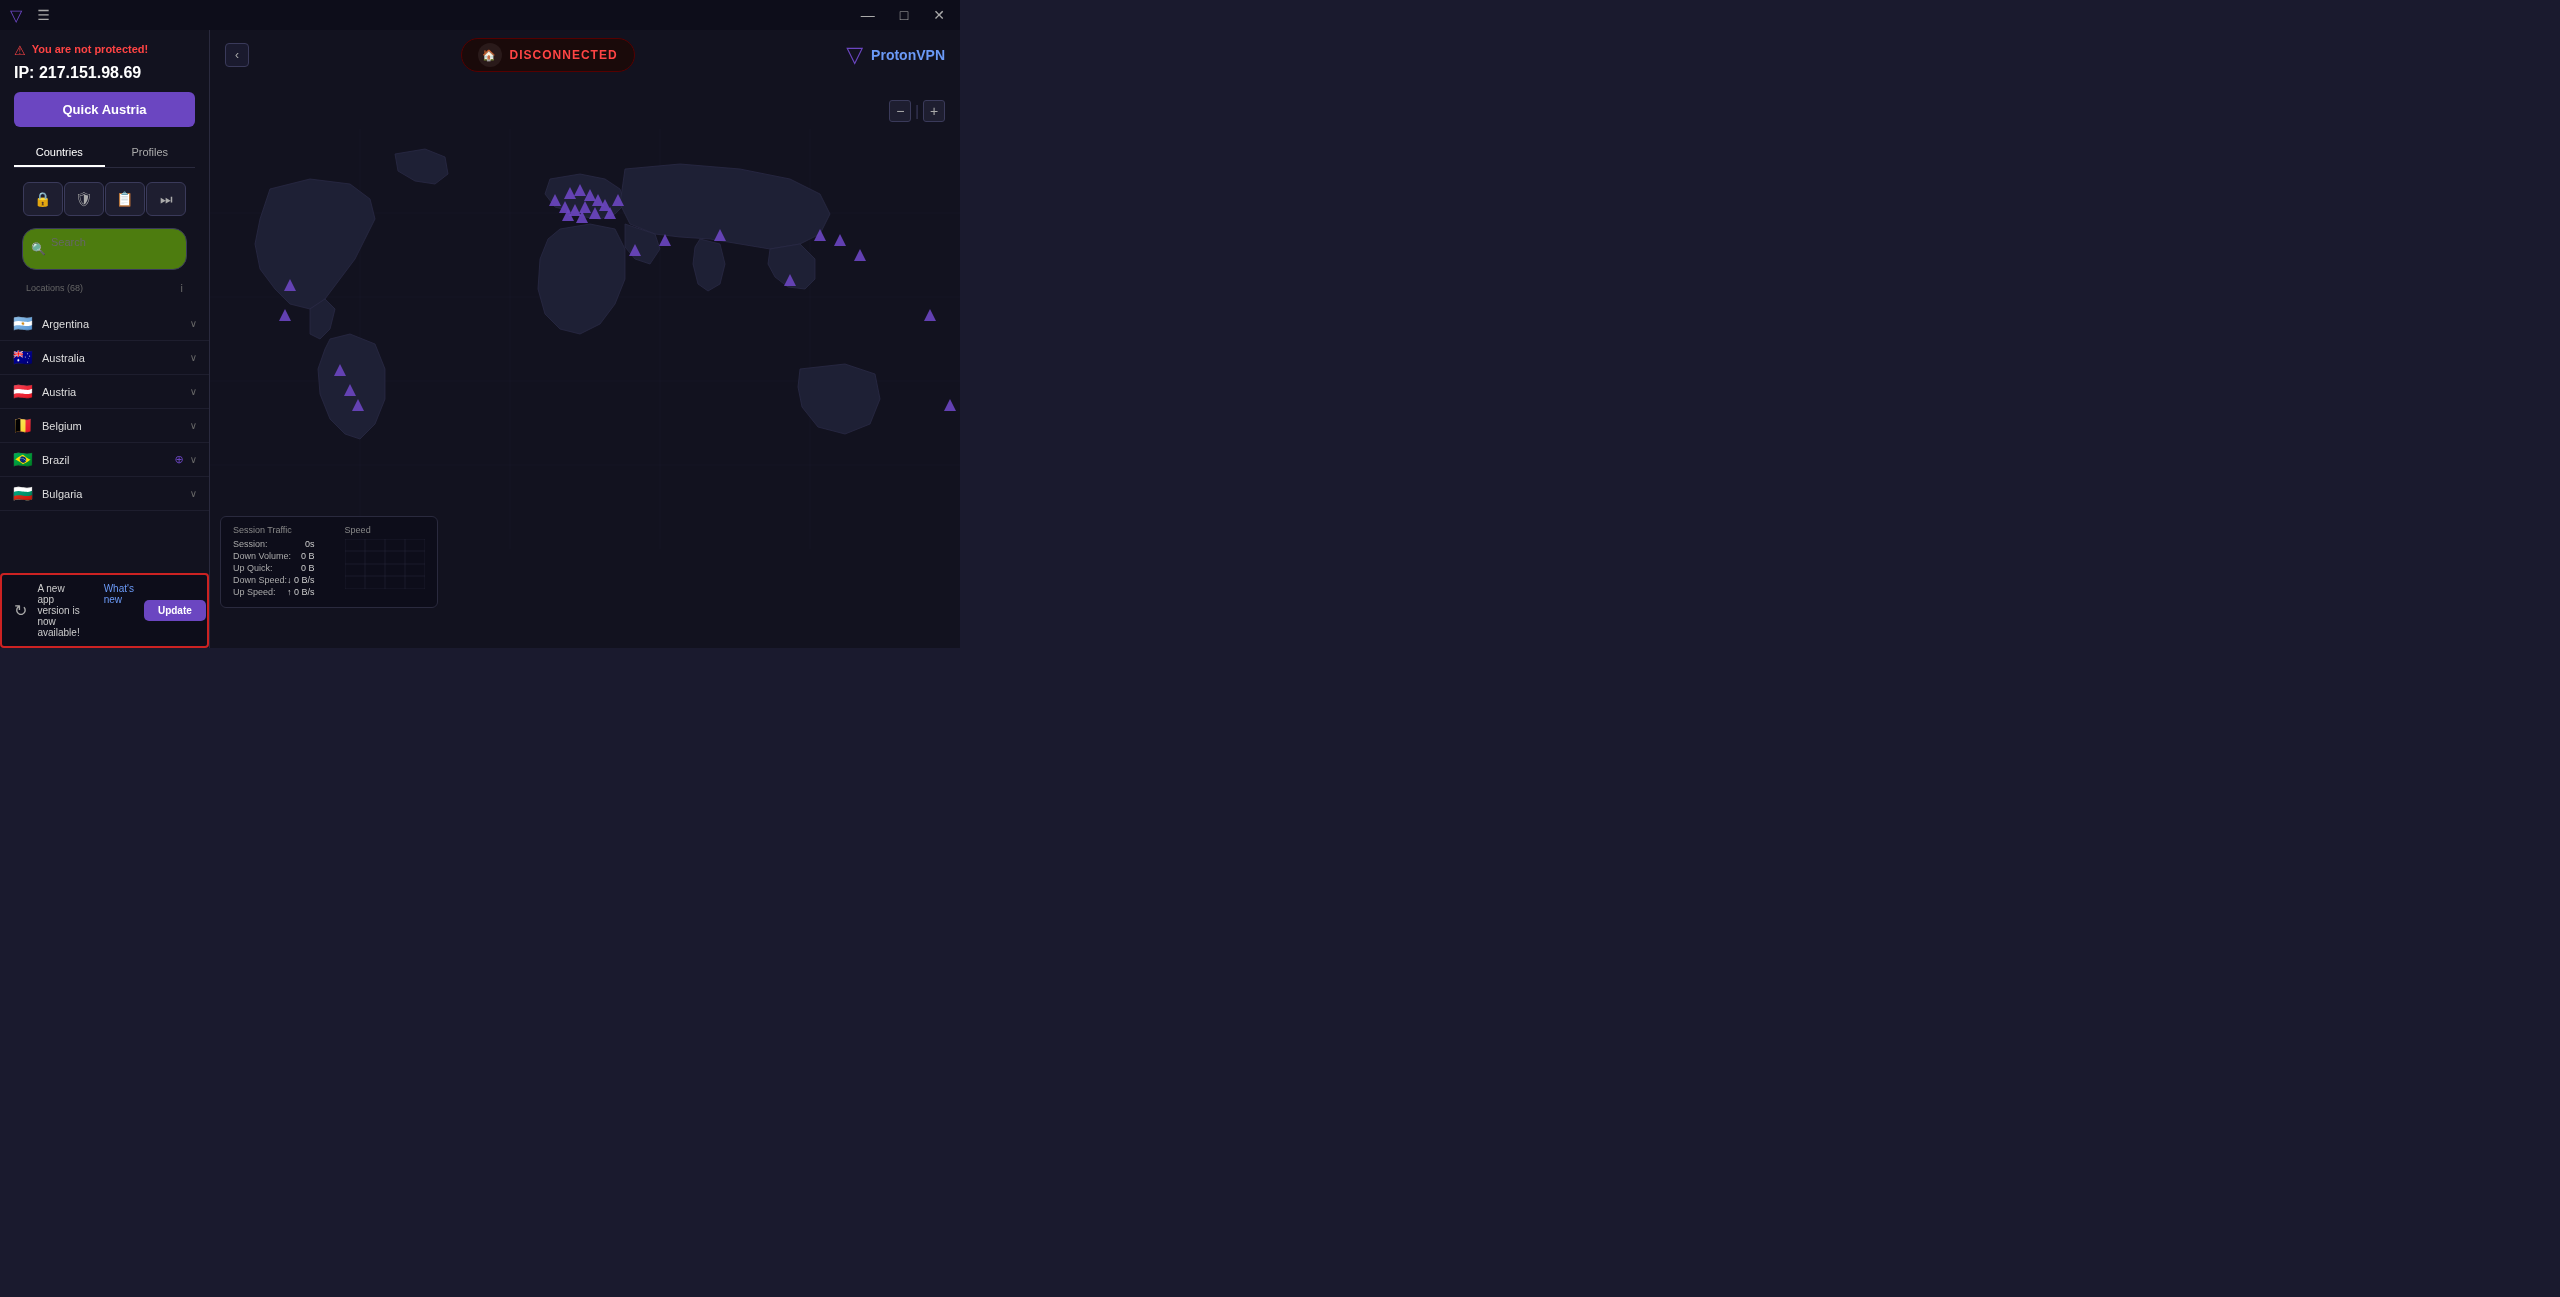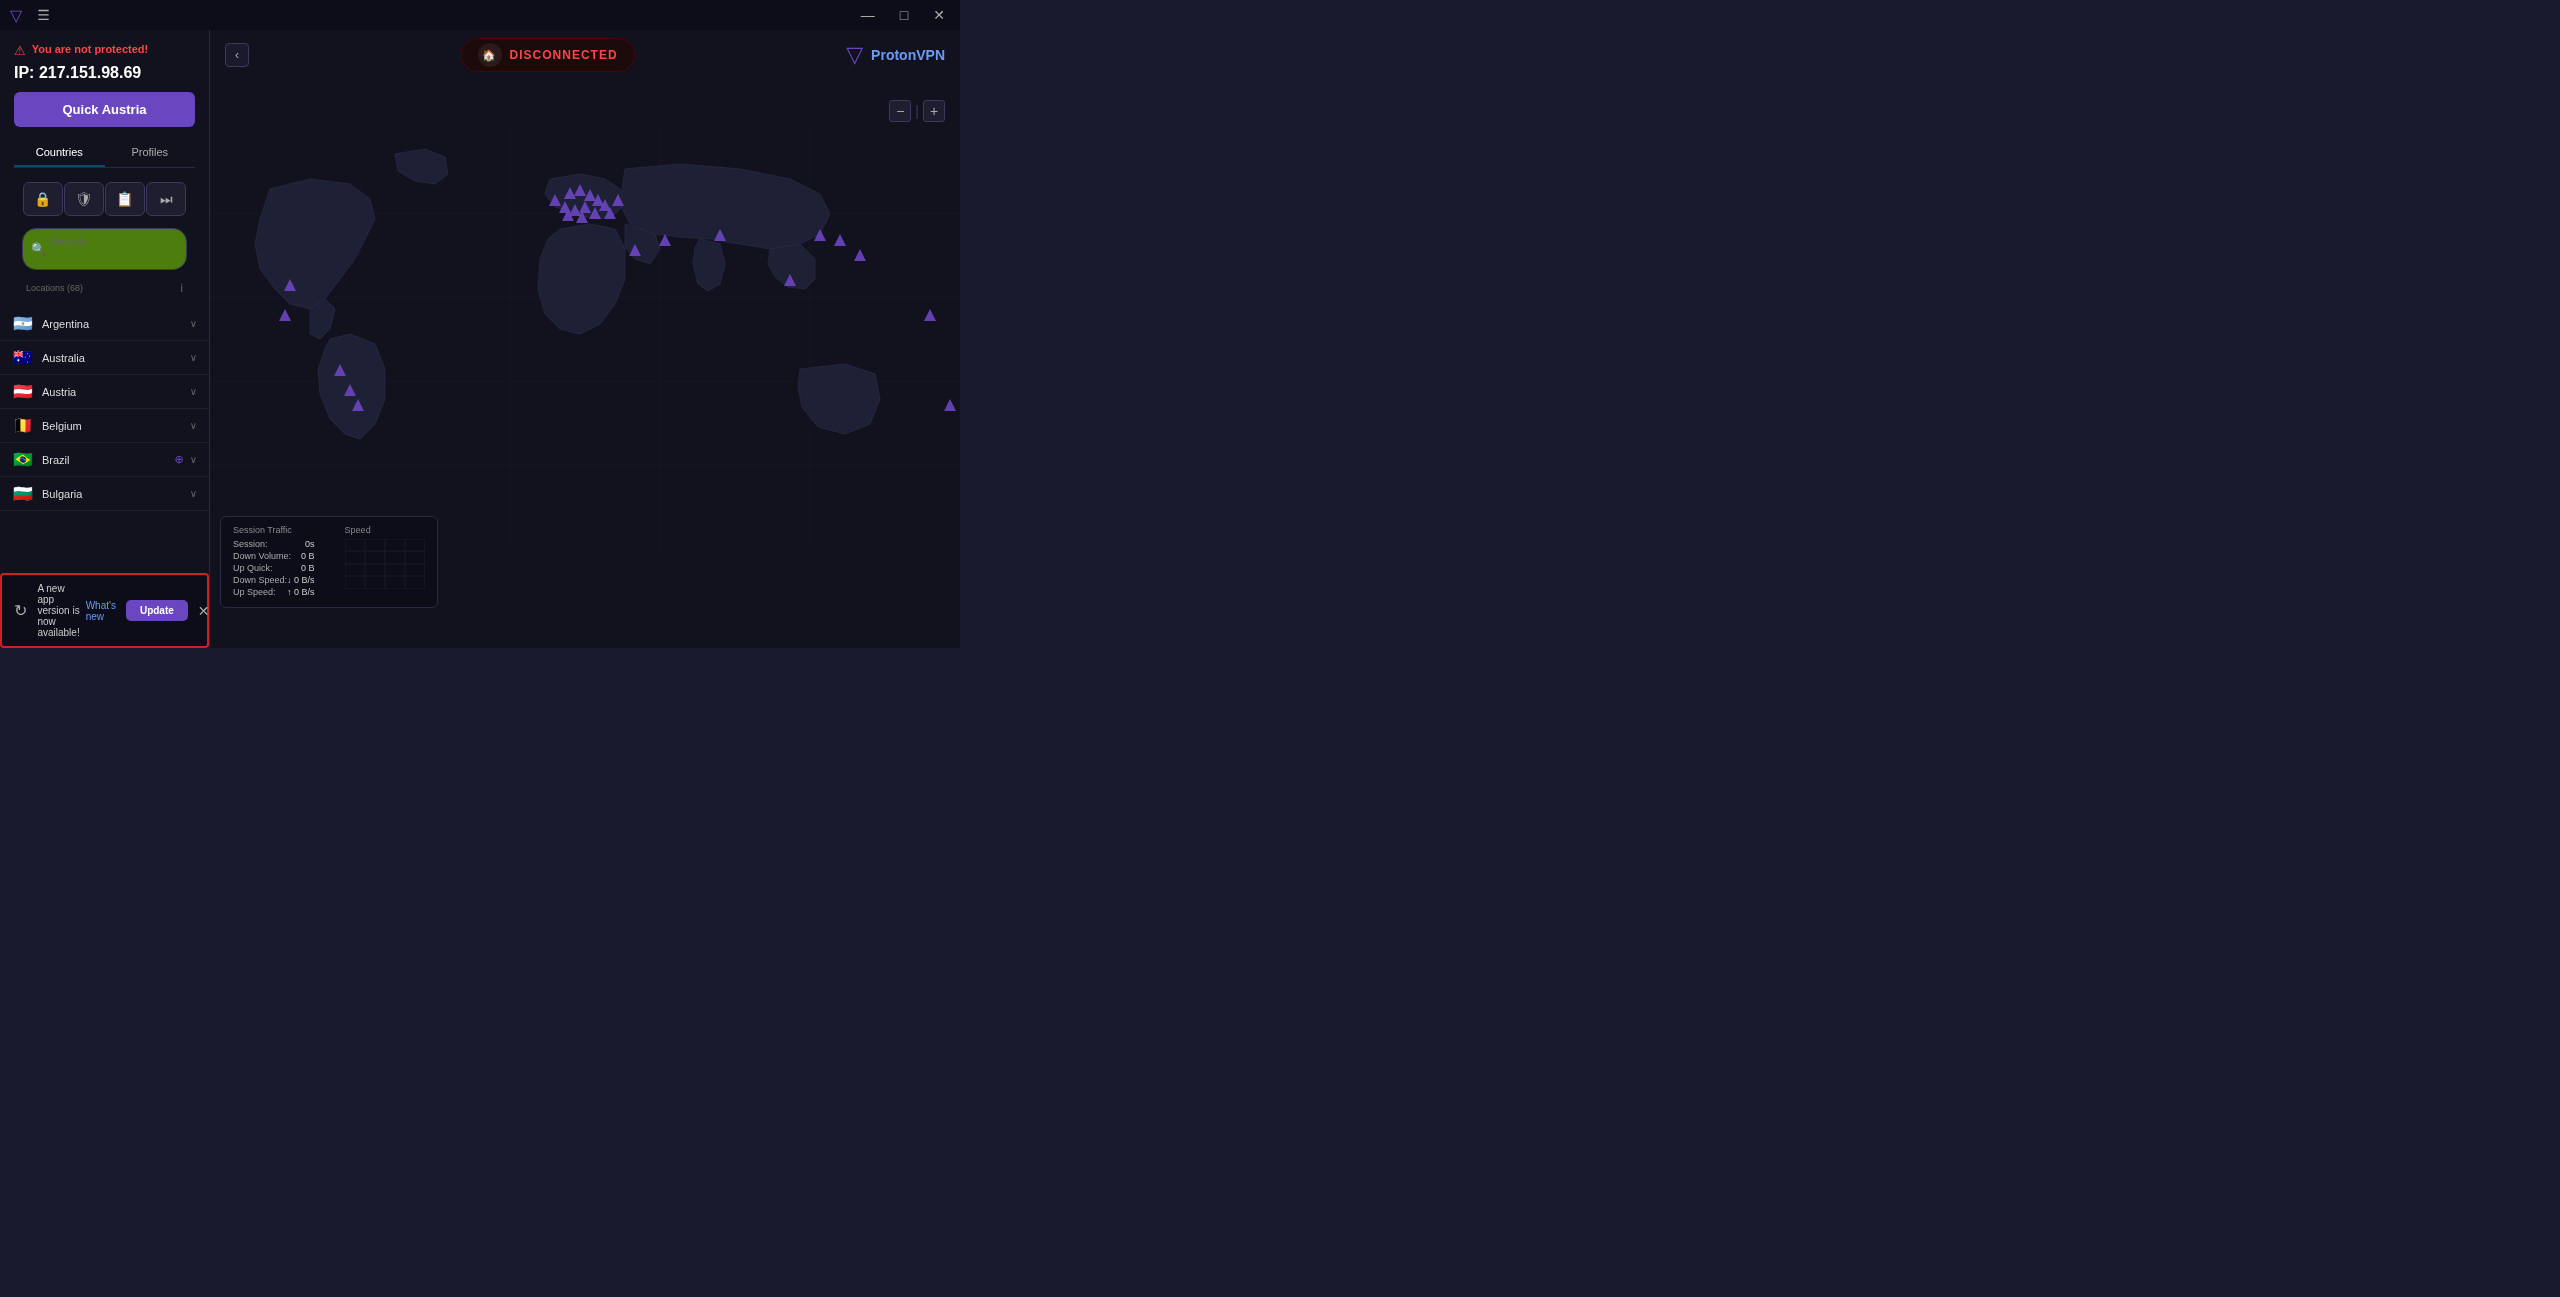--- a/index.html
+++ b/index.html
@@ -114,21 +114,21 @@
       flex: 1;
       padding: 7px 0;
       text-align: center;
       font-size: 11px;
       color: #aaa;
       cursor: pointer;
       border-bottom: 2px solid transparent;
     }
     .tab.active {
       color: #fff;
-      border-bottom: 2px solid #0c4a6e;
+      border-bottom: 2px solid #ffffff;
     }
 
     .filter-icons {
       display: flex;
       justify-content: space-around;
       padding: 6px 8px;
       margin-bottom: 6px;
     }
     .filter-btn {
       background: #1e1e30;
@@ -238,22 +238,21 @@
       padding: 8px 12px;
       display: flex;
       align-items: center;
       gap: 10px;
       z-index: 200;
     }
     .update-bar-text {
       font-size: 10px;
       color: #ccc;
       display: flex;
-      align-items: center;
-      gap: 6px;
+      gap: 24px;
     }
     .update-icon { color: #aaa; }
     .whats-new {
       color: #6b9af7;
       cursor: pointer;
       font-size: 10px;
       text-decoration: none;
     }
     .update-btn {
       background: #6b46c1;

